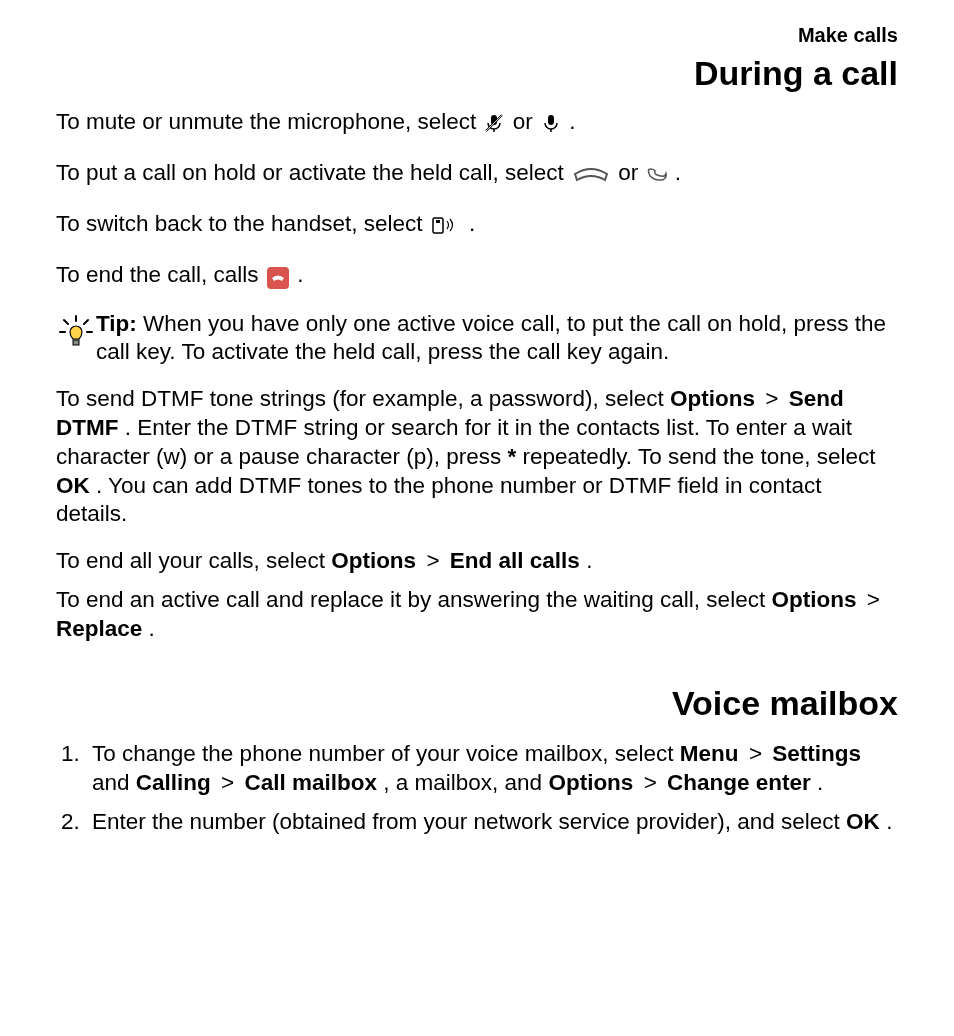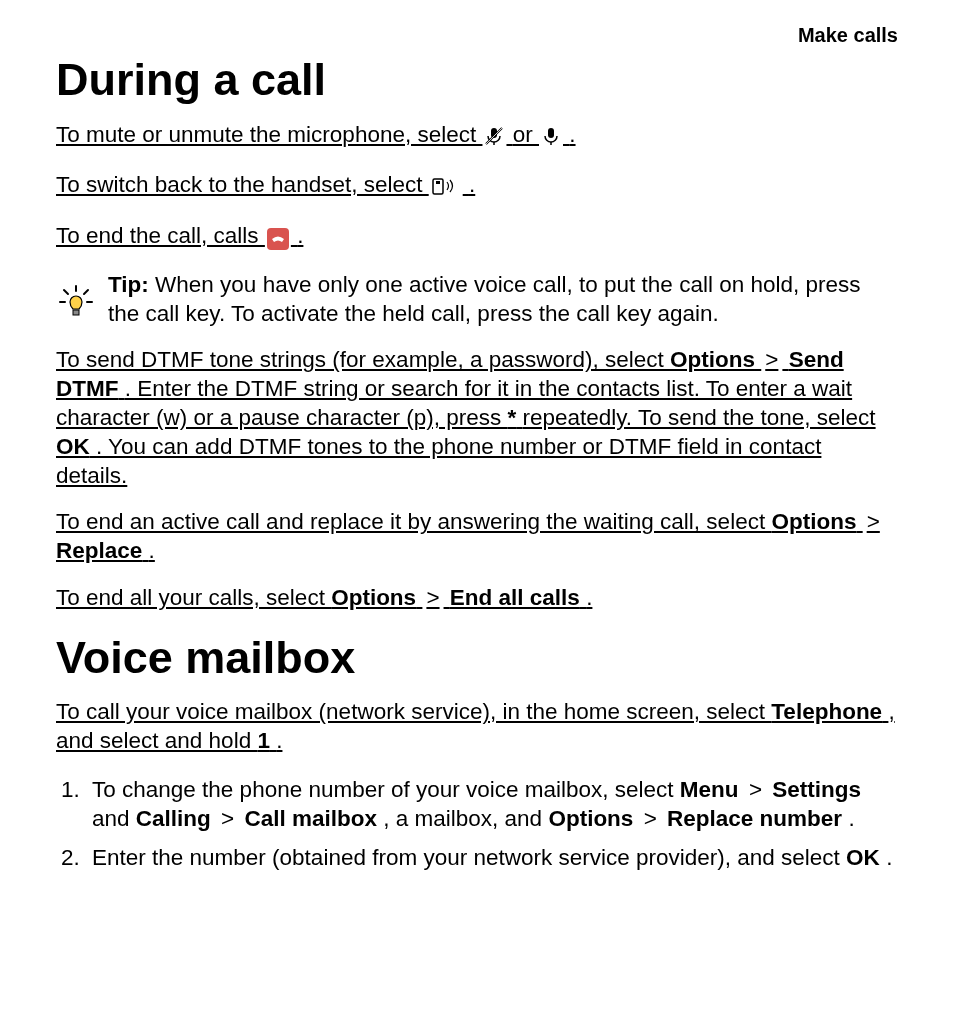--- a/index.html
+++ b/index.html
@@ -18,45 +18,45 @@
     display: flex;
     flex-direction: column;
   }
   .header-right {
     text-align: right;
     font-weight: 700;
     font-size: 20px;
     margin-bottom: 4px;
   }
   h1.section {
-    font-size: 45px;
+    font-size: 34px;
     font-weight: 700;
     margin: 4px 0 10px 0;
     line-height: 1.1;
+    text-align: right;
   }
   h1.section.second {
-    margin-top: 16px;
+    margin-top: 29px;
   }
   p.para {
     font-size: 22.5px;
     line-height: 1.28;
     margin: 6px 0 12px 0;
-    text-decoration: underline;
   }
   .b { font-weight: 700; }
   .sep { padding: 0 4px; }
   .inline-icon {
     display: inline-block;
     vertical-align: -4px;
     margin: 0 2px;
   }
   .tip-row {
     display: flex;
-    align-items: flex-end;
-    gap: 12px;
+    align-items: flex-start;
+    gap: 0;
     margin: 8px 0 12px 0;
   }
   .tip-icon {
     flex: 0 0 auto;
     margin-top: 4px;
   }
   .tip-text {
     font-size: 22.5px;
     line-height: 1.28;
   }
@@ -113,20 +113,35 @@
     <span class="inline-icon">
       <svg width="20" height="20" viewBox="0 0 20 20">
         <rect x="7" y="2" width="6" height="10" rx="3" fill="#000"></rect>
         <path d="M4 10a6 6 0 0012 0" stroke="#000" stroke-width="1.5" fill="none"></path>
         <line x1="10" y1="16" x2="10" y2="19" stroke="#000" stroke-width="1.5"></line>
       </svg>
     </span>
     <span>.</span>
   </p>
 
+  <p class="para">
+    <span>To put a call on hold or activate the held call, select </span>
+    <span class="inline-icon">
+      <svg width="38" height="18" viewBox="0 0 38 18">
+        <path d="M3 8 Q19 -2 35 8 L33 14 Q19 6 5 14 Z" fill="none" stroke="#555" stroke-width="2"></path>
+      </svg>
+    </span>
+    <span> or </span>
+    <span class="inline-icon">
+      <svg width="20" height="20" viewBox="0 0 20 20">
+        <path d="M5 2 q3 0 5 4 q-2 2 -1 4 q2 3 5 5 q2 1 4 -1 q-1 4 -5 4 q-8 -2 -10 -10 q0 -4 2 -6z" fill="none" stroke="#555" stroke-width="1.5" transform="rotate(-30 10 10)"></path>
+      </svg>
+    </span>
+    <span>.</span>
+  </p>
 
   <p class="para">
     <span>To switch back to the handset, select </span>
     <span class="inline-icon">
       <svg width="30" height="20" viewBox="0 0 30 20">
         <rect x="2" y="3" width="10" height="15" rx="1.5" fill="none" stroke="#000" stroke-width="1.5"></rect>
         <rect x="5" y="5" width="4" height="3" fill="#000"></rect>
         <path d="M16 6 q3 4 0 8" stroke="#000" stroke-width="1.2" fill="none"></path>
         <path d="M19 4 q5 6 0 12" stroke="#000" stroke-width="1.2" fill="none"></path>
       </svg>
@@ -169,61 +184,54 @@
     <span class="b">Options</span>
     <span class="sep">&gt;</span>
     <span class="b">Send DTMF</span>
     <span>. Enter the DTMF string or search for it in the contacts list. To enter a wait character (w) or a pause character (p), press </span>
     <span class="b">*</span>
     <span> repeatedly. To send the tone, select </span>
     <span class="b">OK</span>
     <span>. You can add DTMF tones to the phone number or DTMF field in contact details.</span>
   </p>
 
-  <p class="para">
-    <span>To end an active call and replace it by answering the waiting call, select </span>
-    <span class="b">Options</span>
-    <span class="sep">&gt;</span>
-    <span class="b">Replace</span>
-    <span>.</span>
-  </p>
-
   <p class="para" style="margin-bottom:4px;">
     <span>To end all your calls, select </span>
     <span class="b">Options</span>
     <span class="sep">&gt;</span>
     <span class="b">End all calls</span>
     <span>.</span>
   </p>
 
+  <p class="para">
+    <span>To end an active call and replace it by answering the waiting call, select </span>
+    <span class="b">Options</span>
+    <span class="sep">&gt;</span>
+    <span class="b">Replace</span>
+    <span>.</span>
+  </p>
+
 
   <h1 class="section second">Voice mailbox</h1>
 
-  <p class="para">
-    <span>To call your voice mailbox (network service), in the home screen, select </span>
-    <span class="b">Telephone</span>
-    <span>, and select and hold </span>
-    <span class="b">1</span>
-    <span>.</span>
-  </p>
 
   <ol class="steps">
     <li>
       <span>To change the phone number of your voice mailbox, select </span>
       <span class="b">Menu</span>
       <span class="sep">&gt;</span>
       <span class="b">Settings</span>
       <span> and </span>
       <span class="b">Calling</span>
       <span class="sep">&gt;</span>
       <span class="b">Call mailbox</span>
       <span>, a mailbox, and </span>
       <span class="b">Options</span>
       <span class="sep">&gt;</span>
-      <span class="b">Replace number</span>
+      <span class="b">Change enter</span>
       <span>.</span>
     </li>
     <li>
       <span>Enter the number (obtained from your network service provider), and select </span>
       <span class="b">OK</span>
       <span>.</span>
     </li>
   </ol>
 
   <div class="footer">

